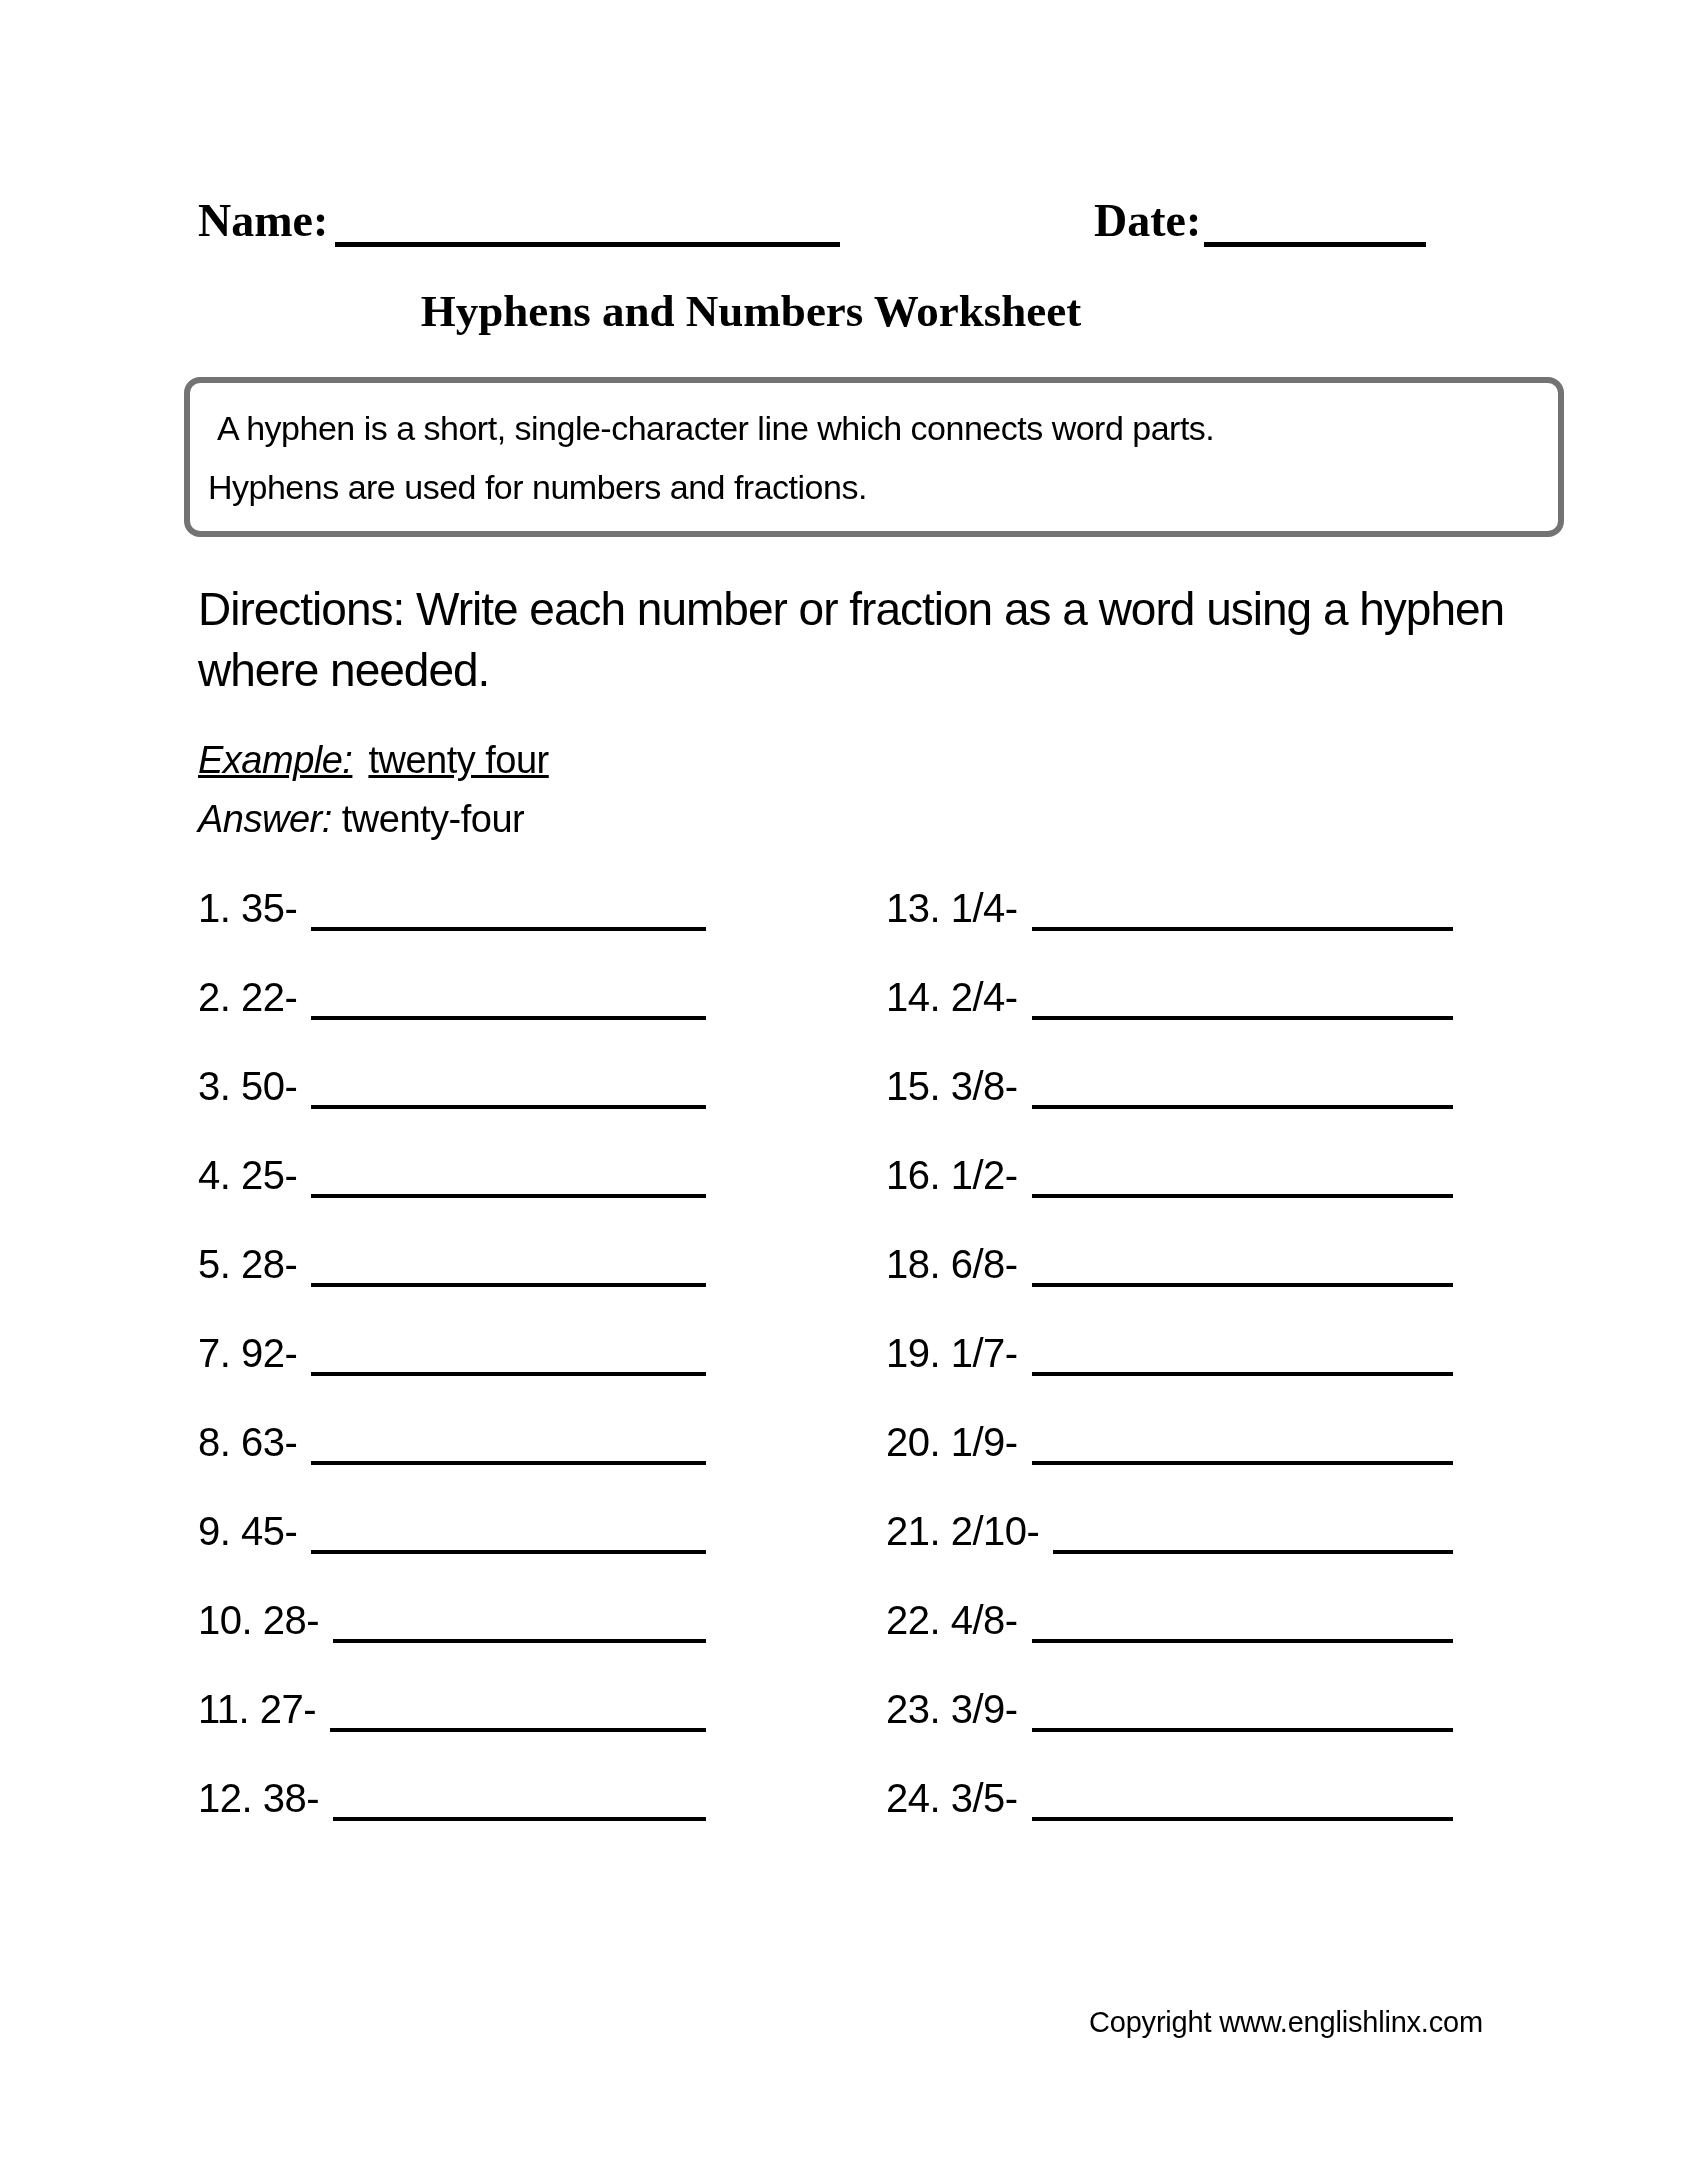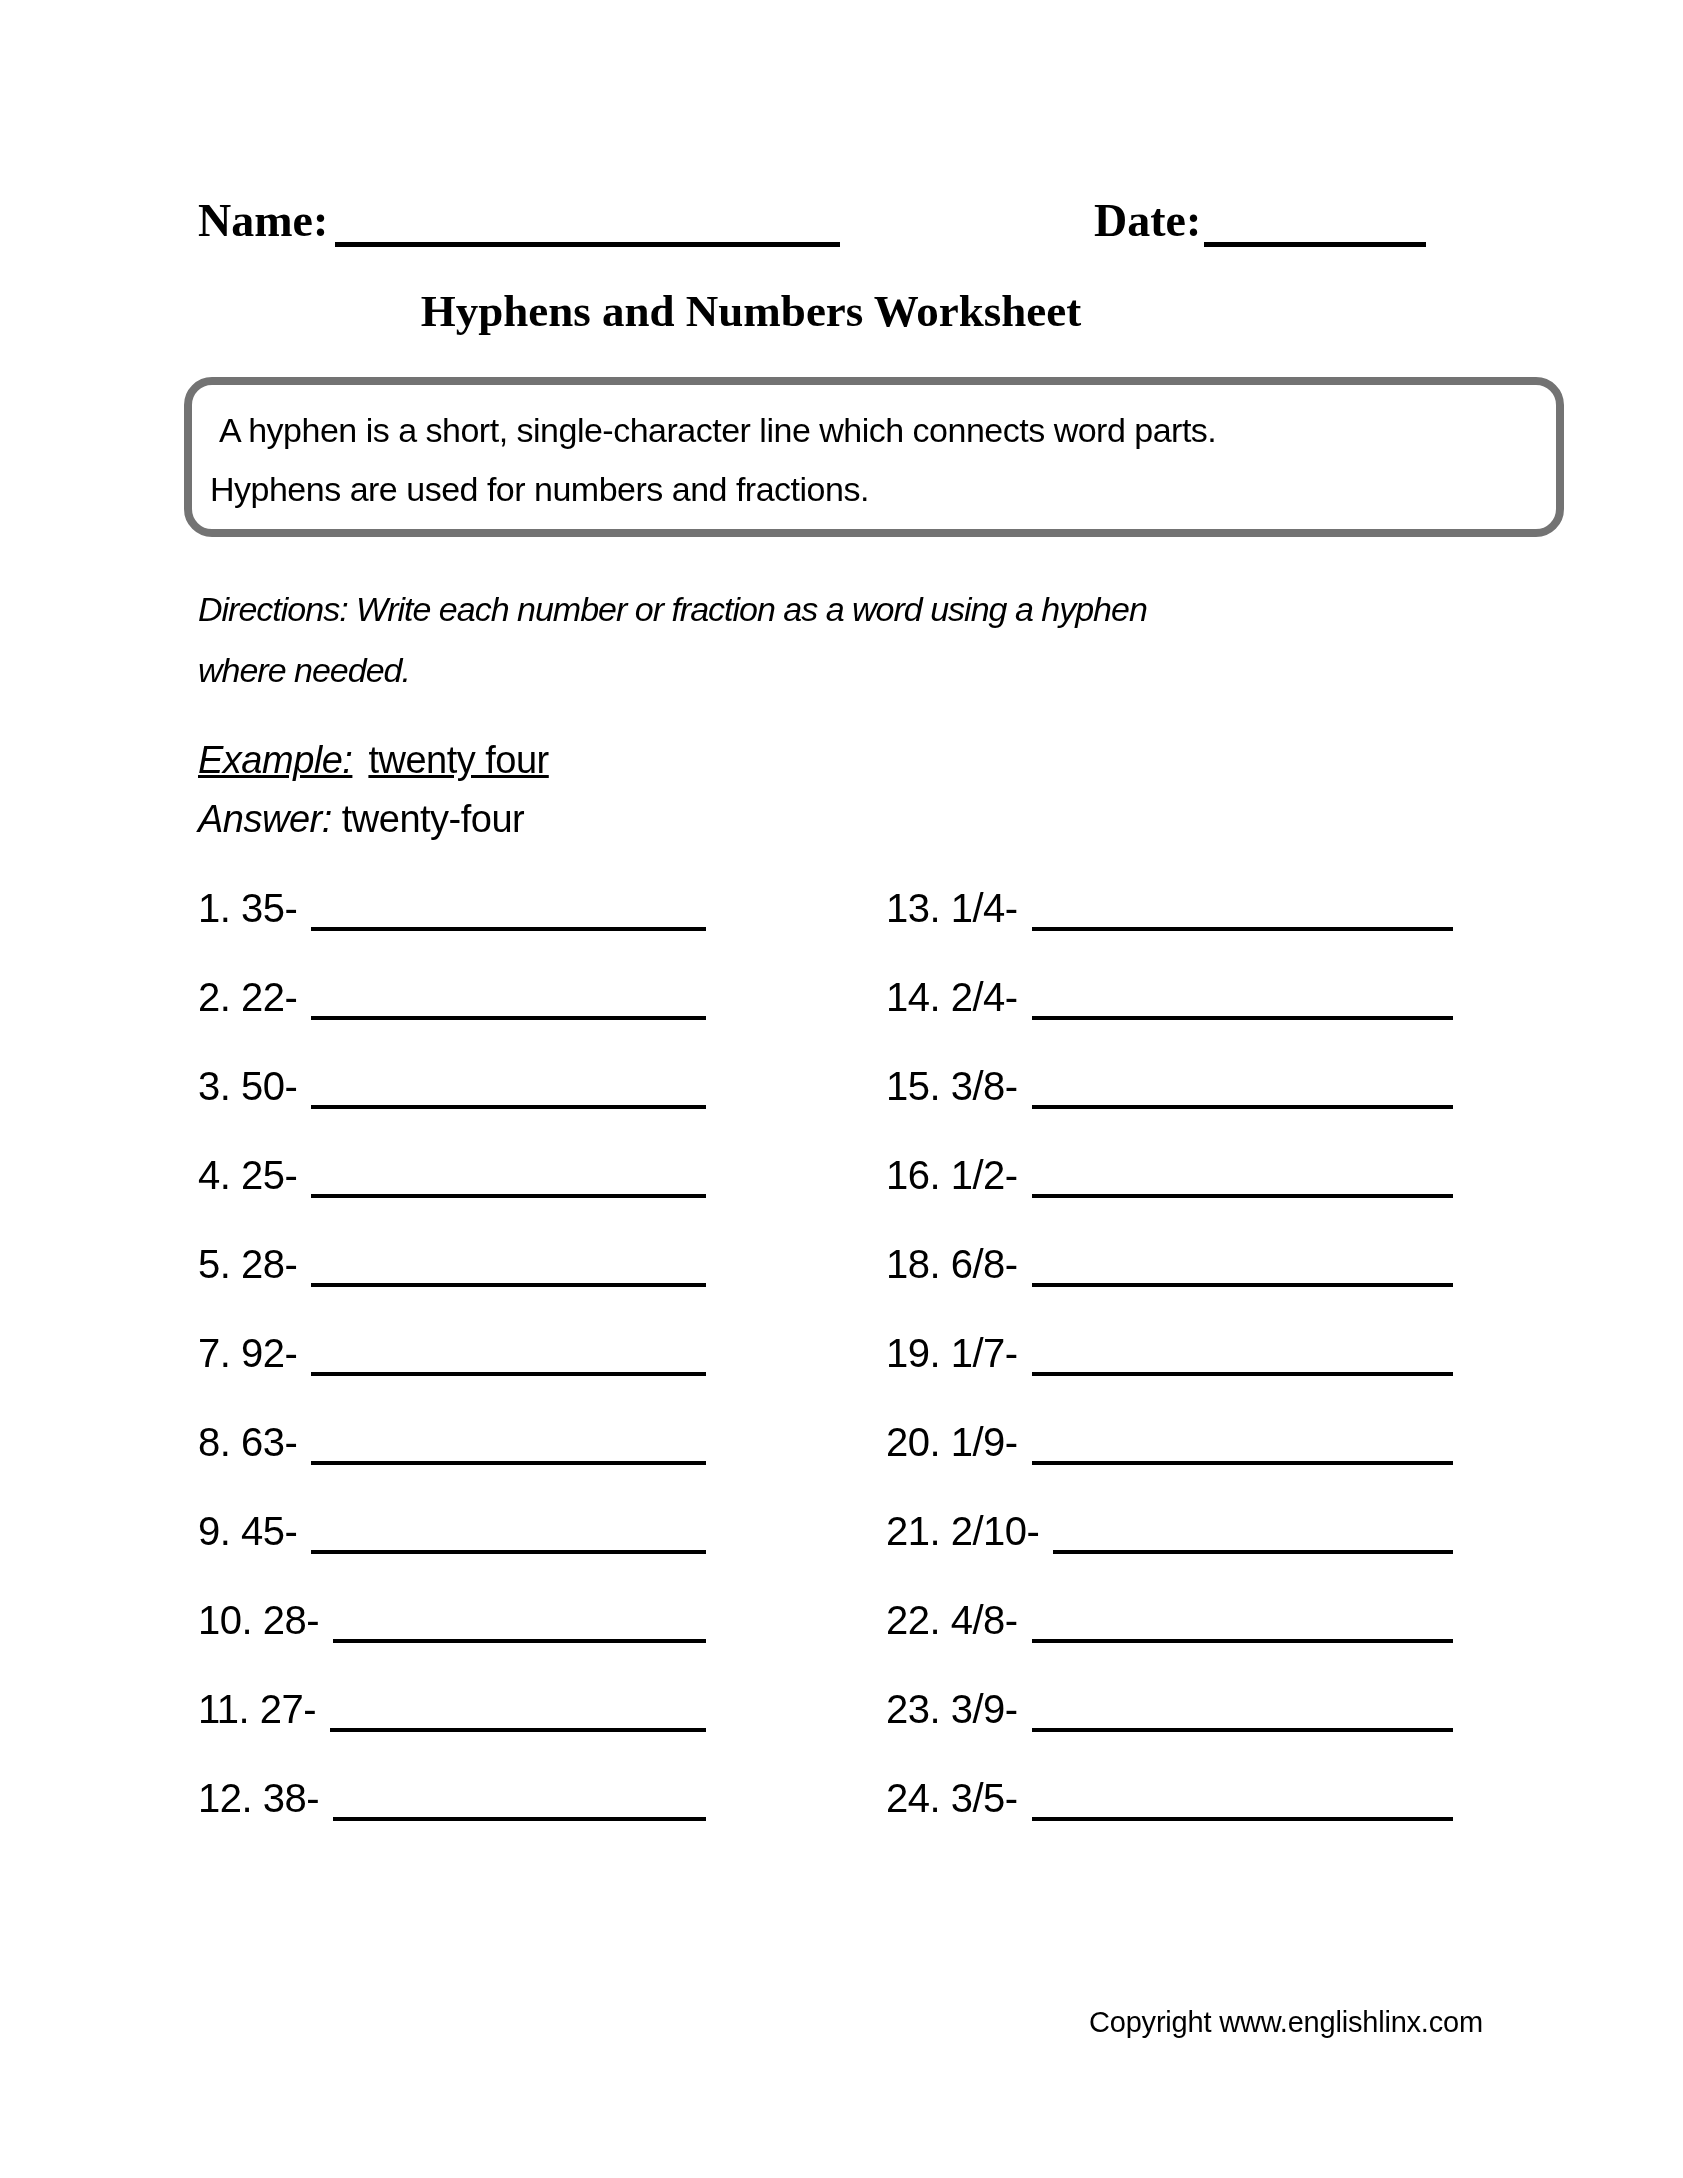--- a/index.html
+++ b/index.html
@@ -42,39 +42,38 @@
   }
 
   
   .info-box {
     position: absolute;
     left: 184px;
     top: 377px;
     width: 1380px;
     height: 160px;
     box-sizing: border-box;
-    border: 8px solid #737373;
-    border-radius: 28px;
+    border: 6px solid #737373;
+    border-radius: 16px;
     padding: 16px 18px 0 18px;
     font-size: 34px;
     line-height: 59px;
     letter-spacing: -0.5px;
   }
   .info-line { white-space: pre-wrap; }
 
   
   .directions {
     position: absolute;
     left: 198px;
     top: 579px;
     width: 1346px;
-    font-size: 34px;
+    font-size: 46px;
     line-height: 61px;
     letter-spacing: -1px;
-    font-style: italic;
   }
   .example-row {
     position: absolute;
     left: 198px;
     font-size: 38px;
     letter-spacing: -0.5px;
     line-height: 55px;
   }
   .ital { font-style: italic; }
   .ex-val { margin-left: 16px; }

